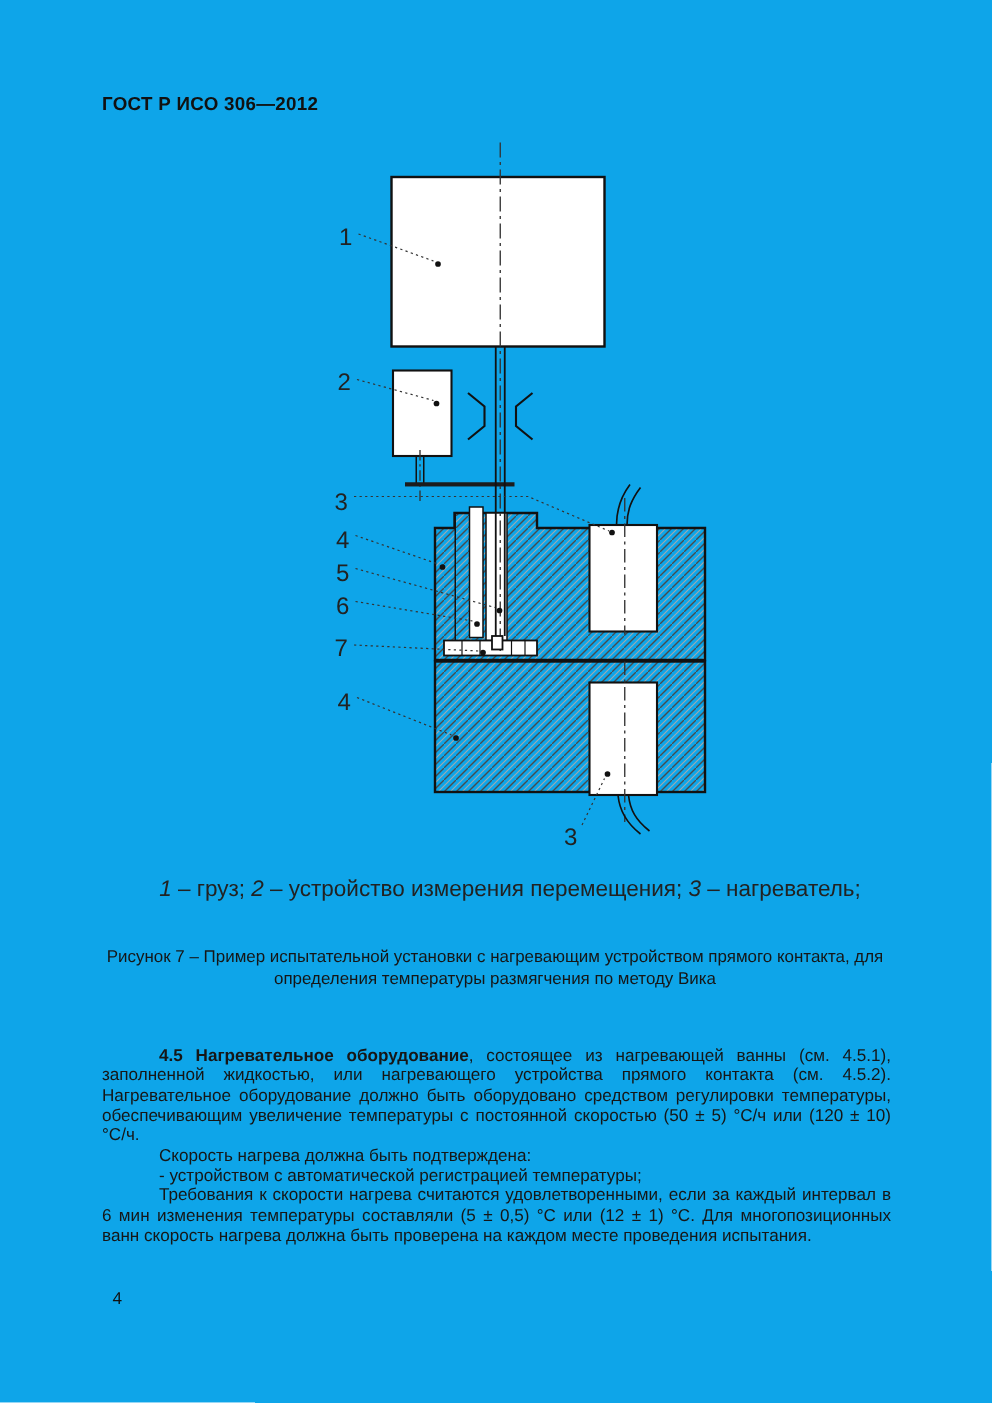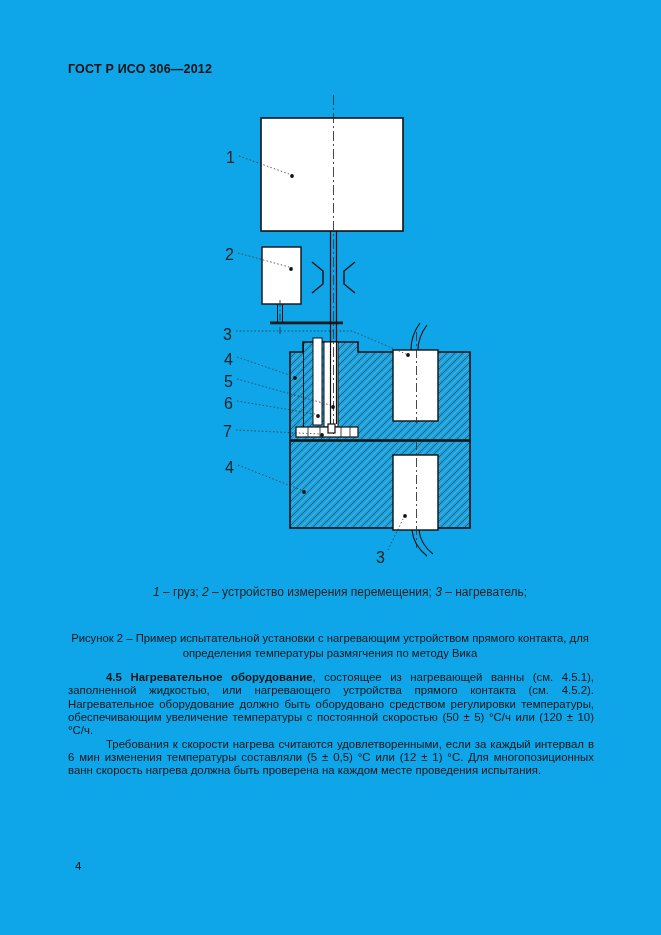--- a/index.html
+++ b/index.html
@@ -1,24 +1,24 @@
 <!DOCTYPE html>
 <html><head>
 <meta charset="utf-8">
 <style>
   * { margin:0; padding:0; box-sizing:border-box; }
   html,body { background:#ffffff; }
   body { width:661px; height:935px; font-family:"Liberation Sans", sans-serif; color:#1a1a1a; }
   .page { position:relative; width:661px; height:935px; background:#0ea5e9; overflow:hidden; }
   .doc-header { position:absolute; left:68px; top:62px; font-size:12.5px; font-weight:bold; letter-spacing:.2px; color:#111; }
   .diagram { position:absolute; left:0; top:90px; }
-  .legend { position:absolute; left:68px; top:586px; width:544px; text-align:center; font-size:12px; line-height:13px; color:#222; }
+  .legend { position:absolute; left:68px; top:586px; width:544px; text-align:center; font-size:15px; line-height:13px; color:#222; }
   .legend i { font-style:italic; }
   .caption { position:absolute; left:48px; top:631px; width:564px; text-align:center; font-size:11.3px; line-height:14.6px; color:#161616; }
-  .bodytext { position:absolute; left:68px; top:671px; width:526px; font-size:11.4px; line-height:13.35px; text-align:justify; color:#161616; }
+  .bodytext { position:absolute; left:68px; top:698px; width:526px; font-size:11.4px; line-height:13.35px; text-align:justify; color:#161616; }
   .bodytext p { text-indent:38px; margin:0; }
   .bodytext b { font-weight:bold; }
   .pagenum { position:absolute; left:75px; top:860px; font-size:11.5px; color:#111; }
   svg text.callout { font-family:"Liberation Sans", sans-serif; font-size:16px; fill:#222; }
 </style>
 </head>
 <body>
 
 <div class="page">
 
@@ -109,22 +109,24 @@
     <text class="callout" x="224" y="409">6</text>
     <text class="callout" x="223" y="437">7</text>
     <text class="callout" x="225" y="473">4</text>
     <text class="callout" x="376" y="563">3</text>
   </svg>
 
   <div class="legend">
       <div><i>1</i> – груз; <i>2</i> – устройство измерения перемещения; <i>3</i> – нагреватель;</div>
     </div>
 
-  <div class="caption">Рисунок 2 – Пример испытательной установки с нагревающим устройством прямого контакта, для определения температуры размягчения по методу Вика</div>
+  <div class="caption">Рисунок 7 – Пример испытательной установки с нагревающим устройством прямого контакта, для определения температуры размягчения по методу Вика</div>
 
   <div class="bodytext">
       <p><b>4.5 Нагревательное оборудование</b>, состоящее из нагревающей ванны (см. 4.5.1), заполненной жидкостью, или нагревающего устройства прямого контакта (см. 4.5.2). Нагревательное оборудование должно быть оборудовано средством регулировки температуры, обеспечивающим увеличение температуры с постоянной скоростью (50 ± 5) °С/ч или (120 ± 10) °С/ч.</p>
+      <p>Скорость нагрева должна быть подтверждена:</p>
+      <p>- устройством с автоматической регистрацией температуры;</p>
       <p>Требования к скорости нагрева считаются удовлетворенными, если за каждый интервал в 6 мин изменения температуры составляли (5 ± 0,5) °С или (12 ± 1) °С. Для многопозиционных ванн скорость нагрева должна быть проверена на каждом месте проведения испытания.</p>
     </div>
 
   <div class="pagenum">4</div>
 
 </div>
 
 </body></html>

